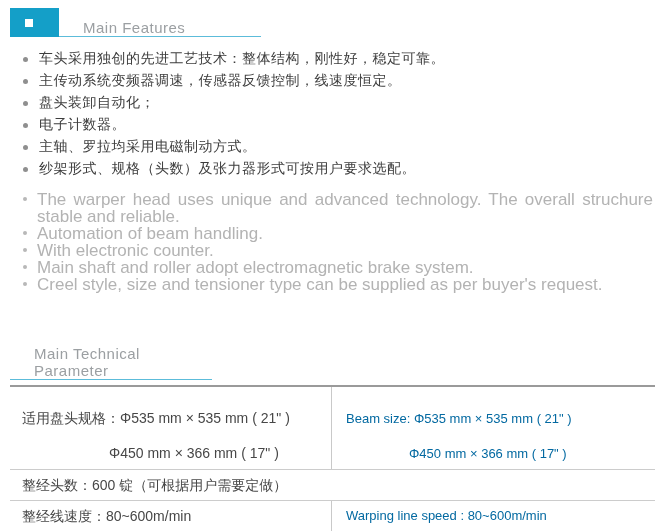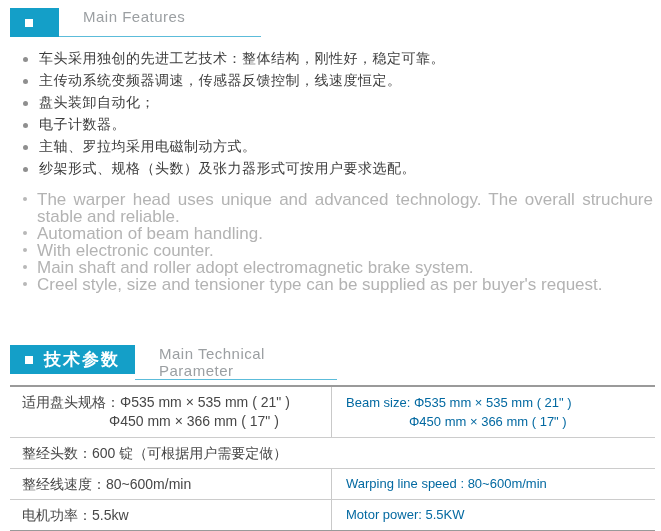--- a/index.html
+++ b/index.html
@@ -17,21 +17,21 @@
   .header-box {
     display: inline-flex; align-items: center;
     height: 29px; padding: 0 15px;
     background: #149fc8; color: #ffffff;
     font-size: 17px; font-weight: bold; letter-spacing: 2px;
   }
   .sq { width: 8px; height: 8px; background: #ffffff; margin-right: 11px; flex: none; }
   .header-en {
     width: 202px; box-sizing: border-box;
     border-bottom: 1px solid #5cbcda;
-    display: flex; align-items: flex-start;
+    display: flex; align-items: flex-end;
     padding-left: 24px;
     color: #9b9fa2; font-size: 15px; letter-spacing: 0.5px;
   }
 
   
   ul.blist { list-style: none; margin: 0; padding: 0; }
   ul.zh-list { margin: 11px 10px 0 23px; }
   ul.zh-list li {
     display: flex; align-items: center;
     height: 22px; font-size: 14px; color: #3d3d3d; letter-spacing: 0.5px;
@@ -64,21 +64,21 @@
   .tcell.zh {
     width: 321px; flex: none;
     padding: 6px 8px 6px 12px;
     font-size: 14px; color: #474747;
   }
   .tcell.en {
     flex: 1; border-left: 1px solid #c9c9c9;
     padding: 6px 8px 6px 14px;
     font-size: 13px; color: #0369a1;
   }
-  .trow.two-line .tcell .line { line-height: 19px; }
+  .trow.two-line .tcell .line { line-height: 19px; margin-top: 16px; }
   .trow.single .tcell .line { line-height: 18px; }
   .indent-zh { padding-left: 87px; }
   .indent-en { padding-left: 63px; }
 </style>
 </head>
 <body>
 
 <div class="page">
 
   <section class="features">
@@ -137,24 +137,20 @@
         </li>
       <li>
           <span class="dot"></span>
           <span class="btext">Creel style, size and tensioner type can be supplied as per buyer's request.</span>
         </li>
     </ul>
   </section>
 
   <section class="parameters">
     <div class="section-header">
-      <div class="header-box">
-        <span class="sq"></span>
-        <span>技术参数</span>
-      </div>
       <div class="header-en">
         <span>Main Technical Parameter</span>
       </div>
     </div>
 
     <div class="param-table">
 
       <div class="trow two-line">
         <div class="tcell zh">
           <div class="line">适用盘头规格：Φ535 mm × 535 mm ( 21" )</div>

